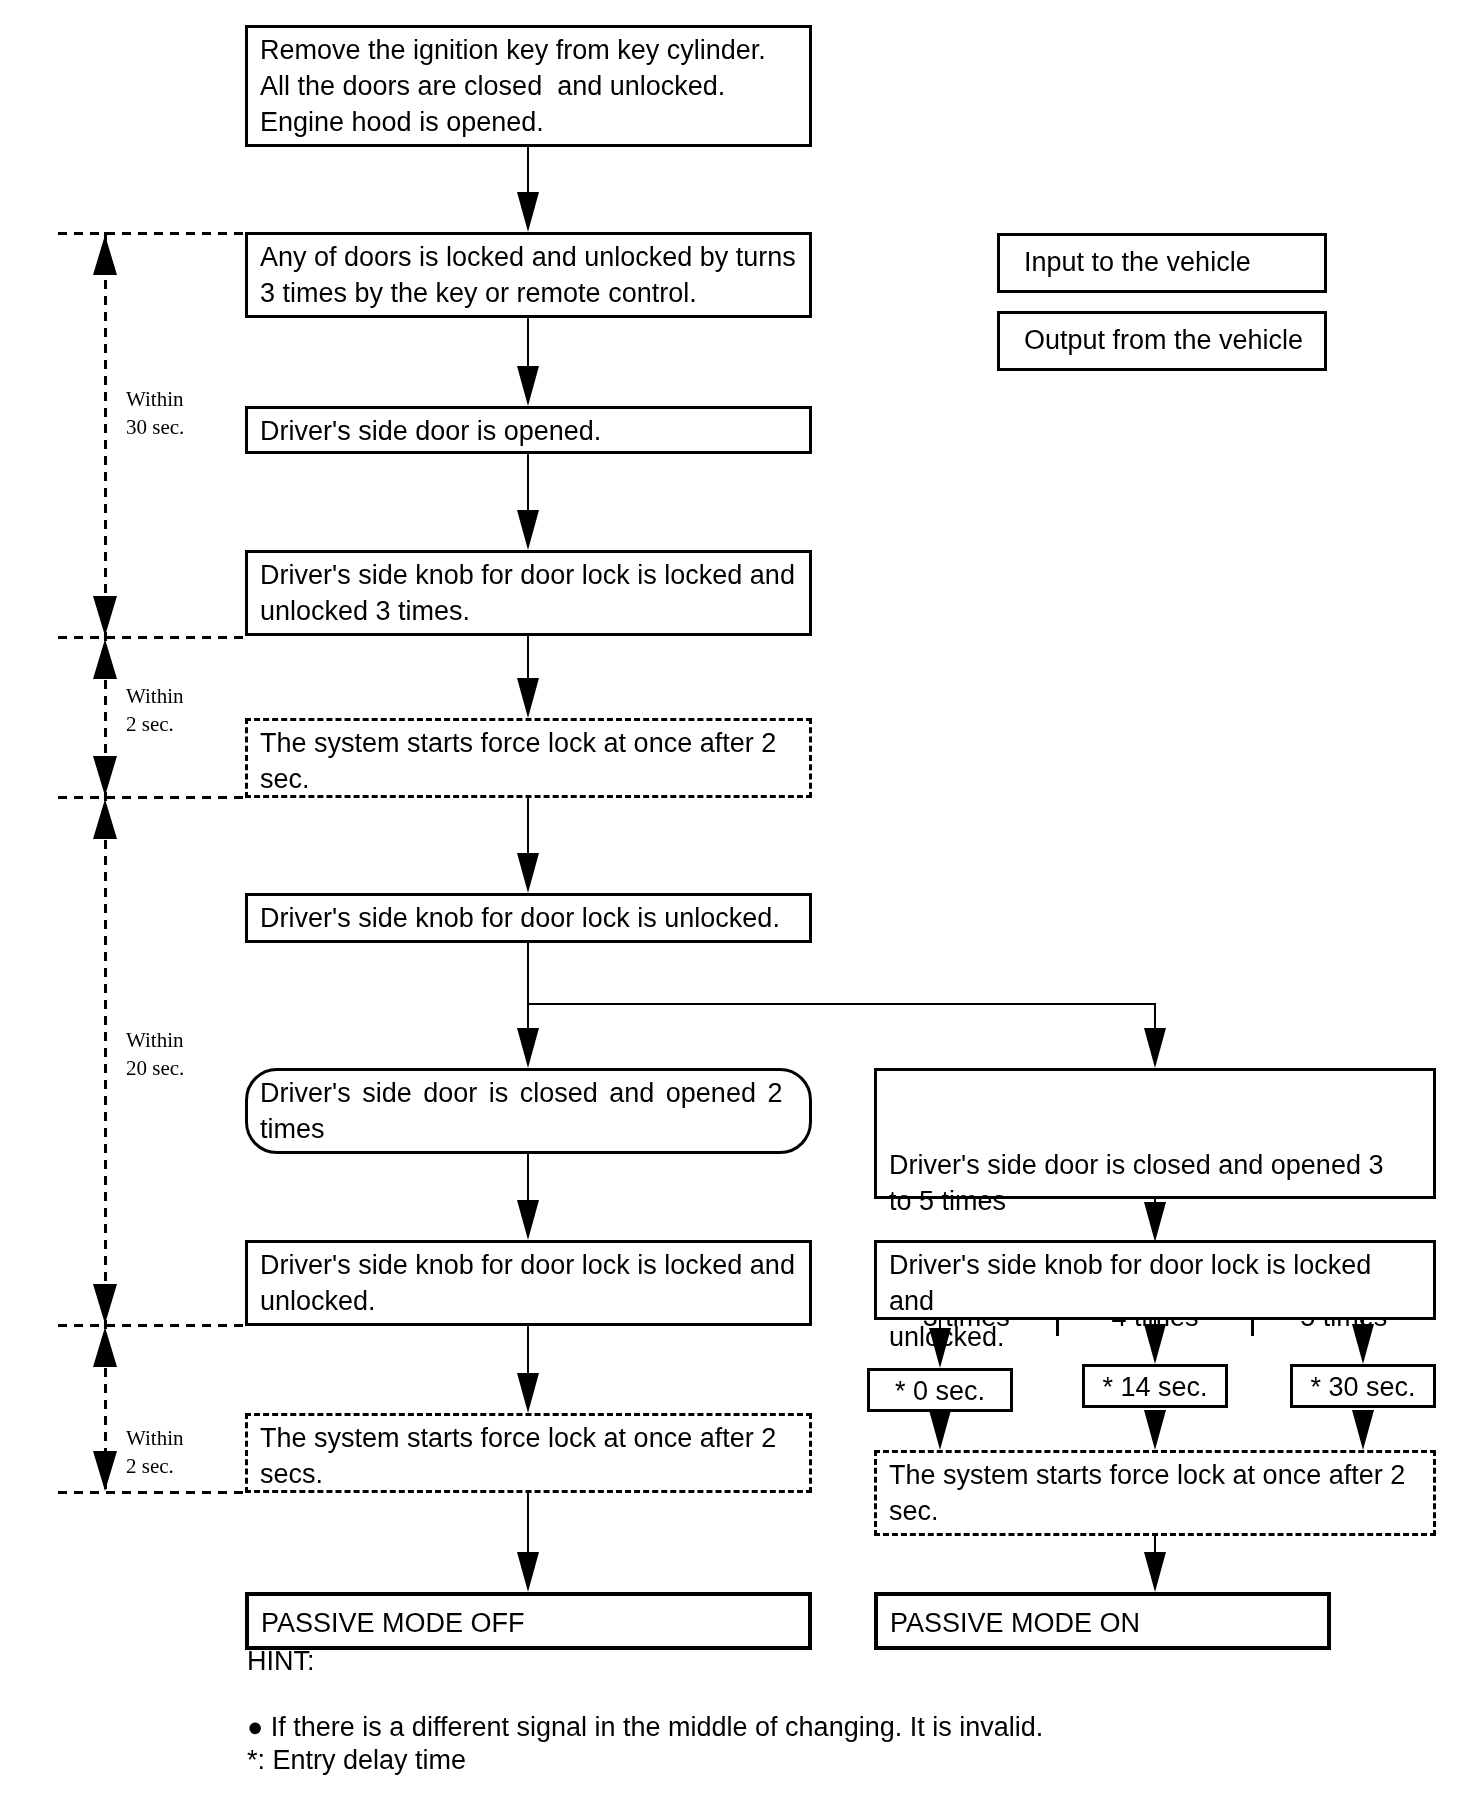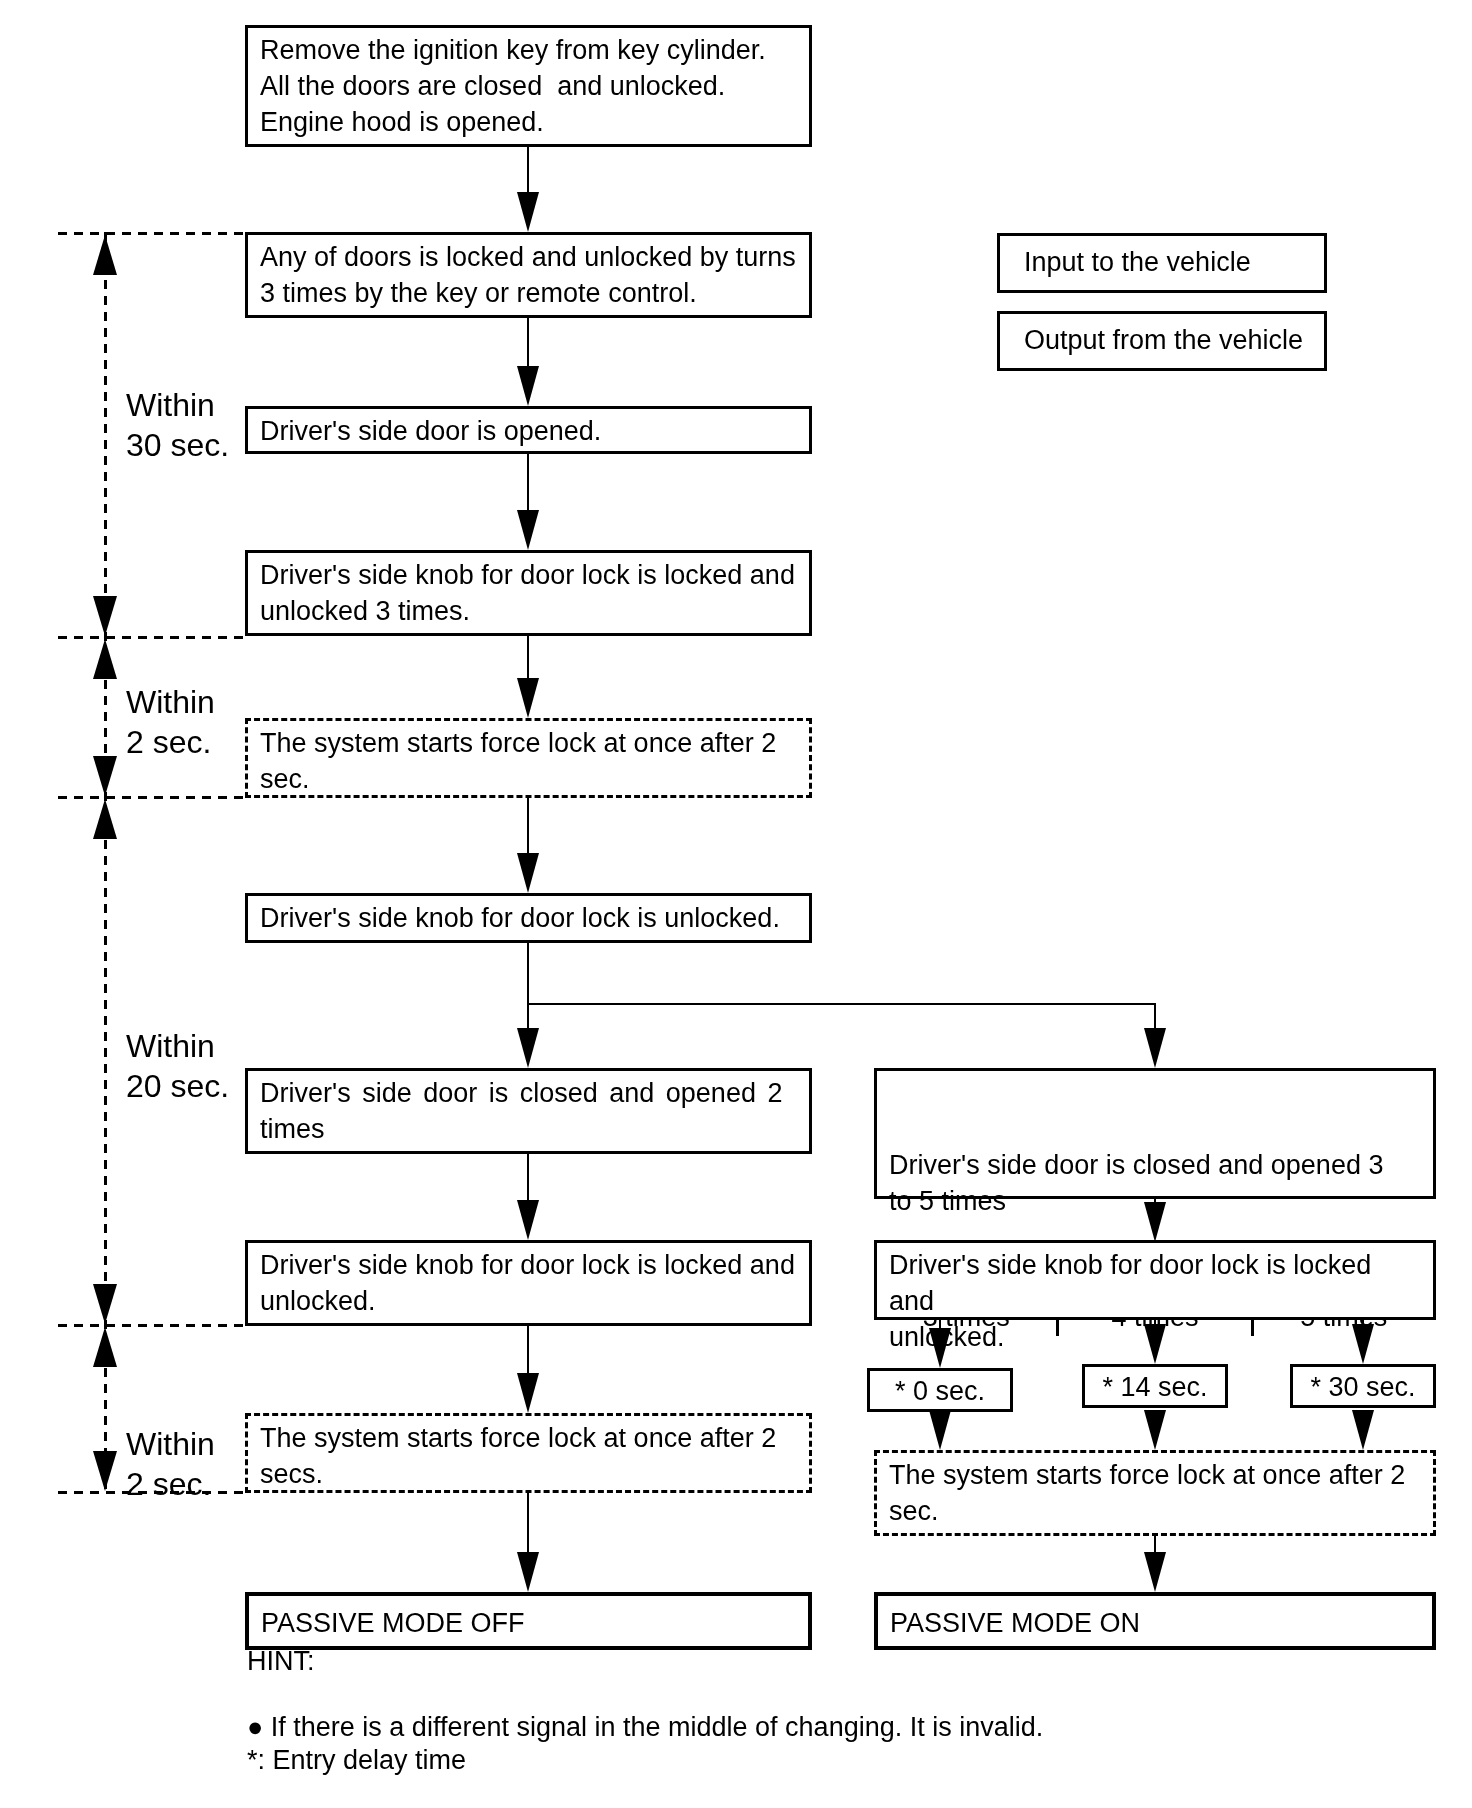--- a/index.html
+++ b/index.html
@@ -9,40 +9,40 @@
     overflow:hidden;
   }
   .box {
     position:absolute; box-sizing:border-box; background:#fff;
     border:3px solid #000; font-size:27px; line-height:36px;
     padding:4px 10px 4px 12px; white-space:pre-wrap;
   }
   .thick { border-width:4px; }
   .dashedbox { border-style:dashed; }
   .p0 { padding:0; }
-  .wspace { word-spacing:4px; }
+  .wspace { word-spacing:4px;border-radius:32px; }
   .r1-text { padding:4px 10px 4px 12px; line-height:36px; }
   .r1-cells { display:flex; border-top:3px solid #000; height:41px; box-sizing:border-box; }
   .r1-cell { flex:1; text-align:center; line-height:38px; font-size:27px; box-sizing:border-box; }
   .r1-cell + .r1-cell { border-left:3px solid #000; }
   .ln { position:absolute; background:#000; }
   .dvln { position:absolute; width:3px;
     background:repeating-linear-gradient(180deg,#000 0 9px,transparent 9px 16px); }
   .dhln { position:absolute; height:3px;
     background:repeating-linear-gradient(90deg,#000 0 9px,transparent 9px 16px); }
   .arr-d { position:absolute; width:0; height:0;
     border-left:11px solid transparent; border-right:11px solid transparent;
     border-top:40px solid #000; }
   .arr-u { position:absolute; width:0; height:0;
     border-left:11px solid transparent; border-right:11px solid transparent;
     border-bottom:40px solid #000; }
   .tl-arr-d { border-left-width:12px; border-right-width:12px; }
   .tl-arr-u { border-left-width:12px; border-right-width:12px; }
-  .tl-label { position:absolute; left:126px; font-size:32px; line-height:40px;
-    white-space:pre-line; }
+  .tl-label { position:absolute; left:126px; font-size:21px; line-height:28px;
+    white-space:pre-line;font-family:Liberation Serif, serif; }
   .legend-box { position:absolute; box-sizing:border-box; width:330px; height:60px;
     border:3px solid #000; font-size:27px; line-height:53px; padding-left:24px;
     background:#fff; }
   .hint-line { position:absolute; left:247px; font-size:27px; line-height:33px;
     white-space:pre; }
 </style>
 </head>
 <body>
 
 <div id="canvas">
@@ -151,21 +151,21 @@
   <div class="box" style="left:874px; top:1240px; width:562px; height:80px;">Driver's side knob for door lock is locked and
 unlocked.</div>
 
   <div class="box" style="left:867px; top:1368px; width:146px; height:44px; text-align:center; padding:0; line-height:40px;">* 0 sec.</div>
   <div class="box" style="left:1082px; top:1364px; width:146px; height:44px; text-align:center; padding:0; line-height:40px;">* 14 sec.</div>
   <div class="box" style="left:1290px; top:1364px; width:146px; height:44px; text-align:center; padding:0; line-height:40px;">* 30 sec.</div>
 
   <div class="box dashedbox" style="left:874px; top:1450px; width:562px; height:86px;">The system starts force lock at once after 2
 sec.</div>
 
-  <div class="box thick" style="left:874px; top:1592px; width:562px; height:58px; line-height:46px;">PASSIVE MODE ON</div>
+  <div class="box thick" style="left:874px; top:1592px; width:457px; height:58px; line-height:46px;">PASSIVE MODE ON</div>
 
   <div class="ln" style="left:1154px; top:1199px; width:2px; height:5px;"></div>
   <div class="arr-d" style="left:1144px; top:1202px;"></div>
 
   <div class="ln" style="left:939px; top:1320px; width:2px; height:10px;"></div>
   <div class="arr-d" style="left:929px; top:1328px;"></div>
   <div class="ln" style="left:1154px; top:1320px; width:2px; height:8px;"></div>
   <div class="arr-d" style="left:1144px; top:1324px;"></div>
   <div class="ln" style="left:1362px; top:1320px; width:2px; height:8px;"></div>
   <div class="arr-d" style="left:1352px; top:1324px;"></div>

